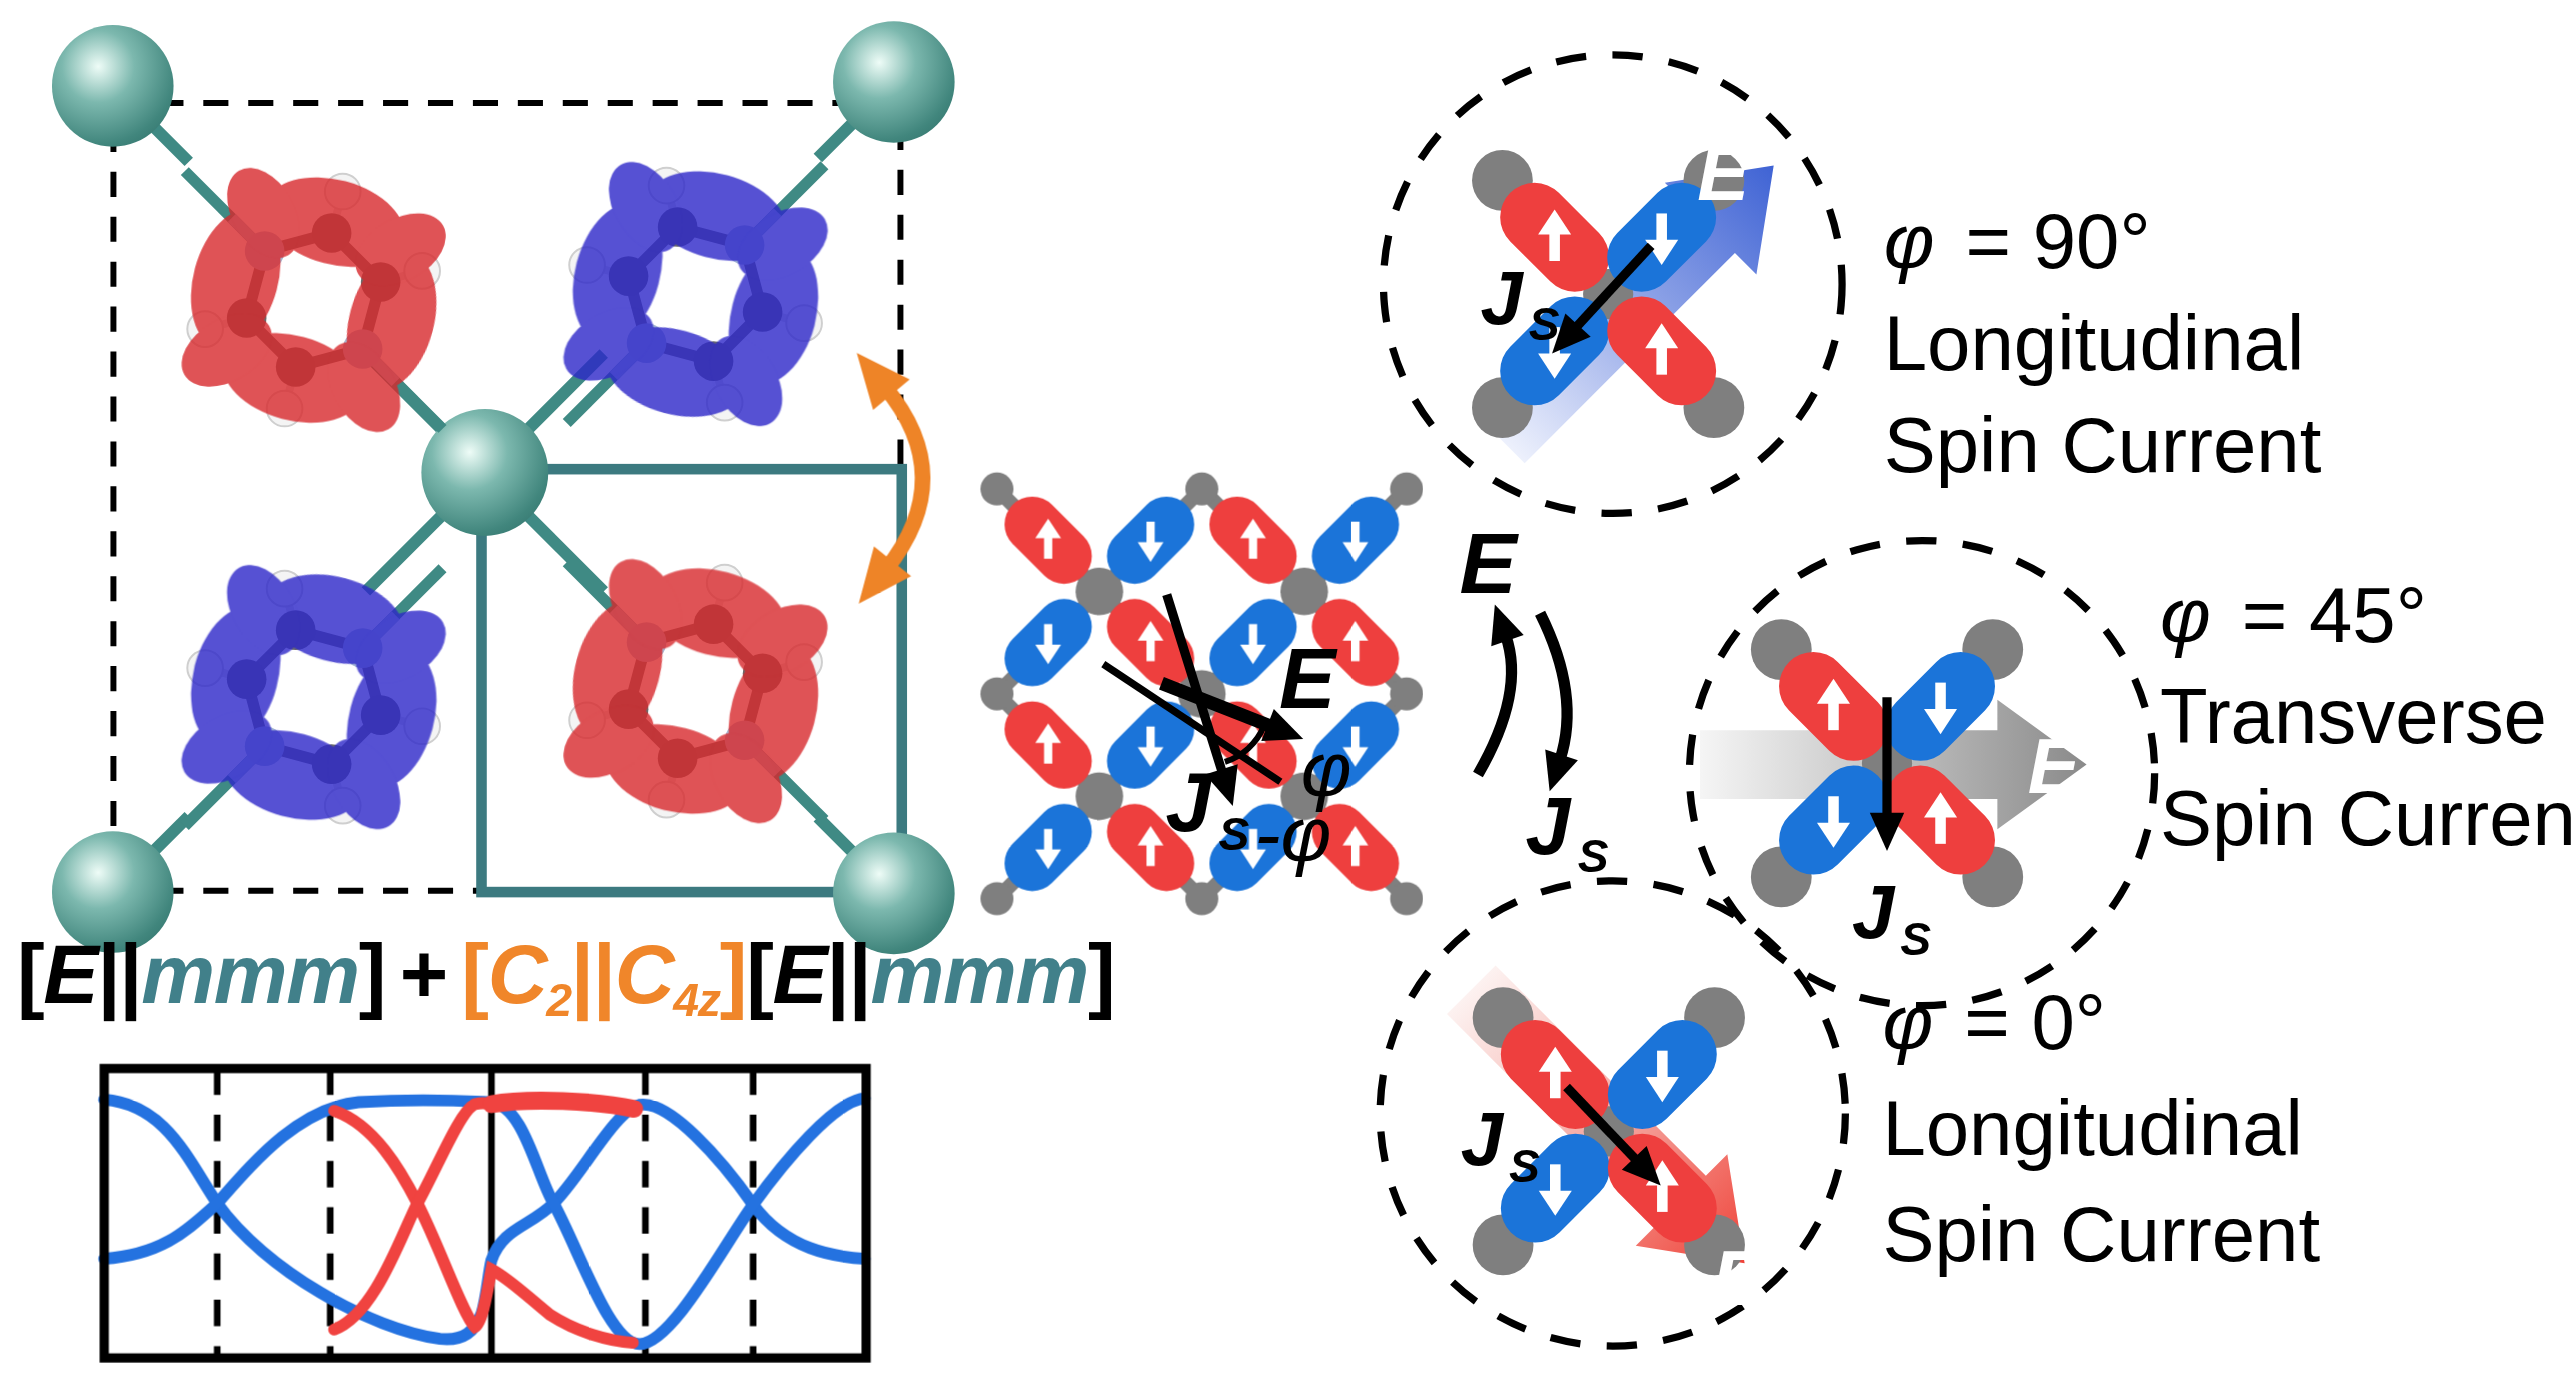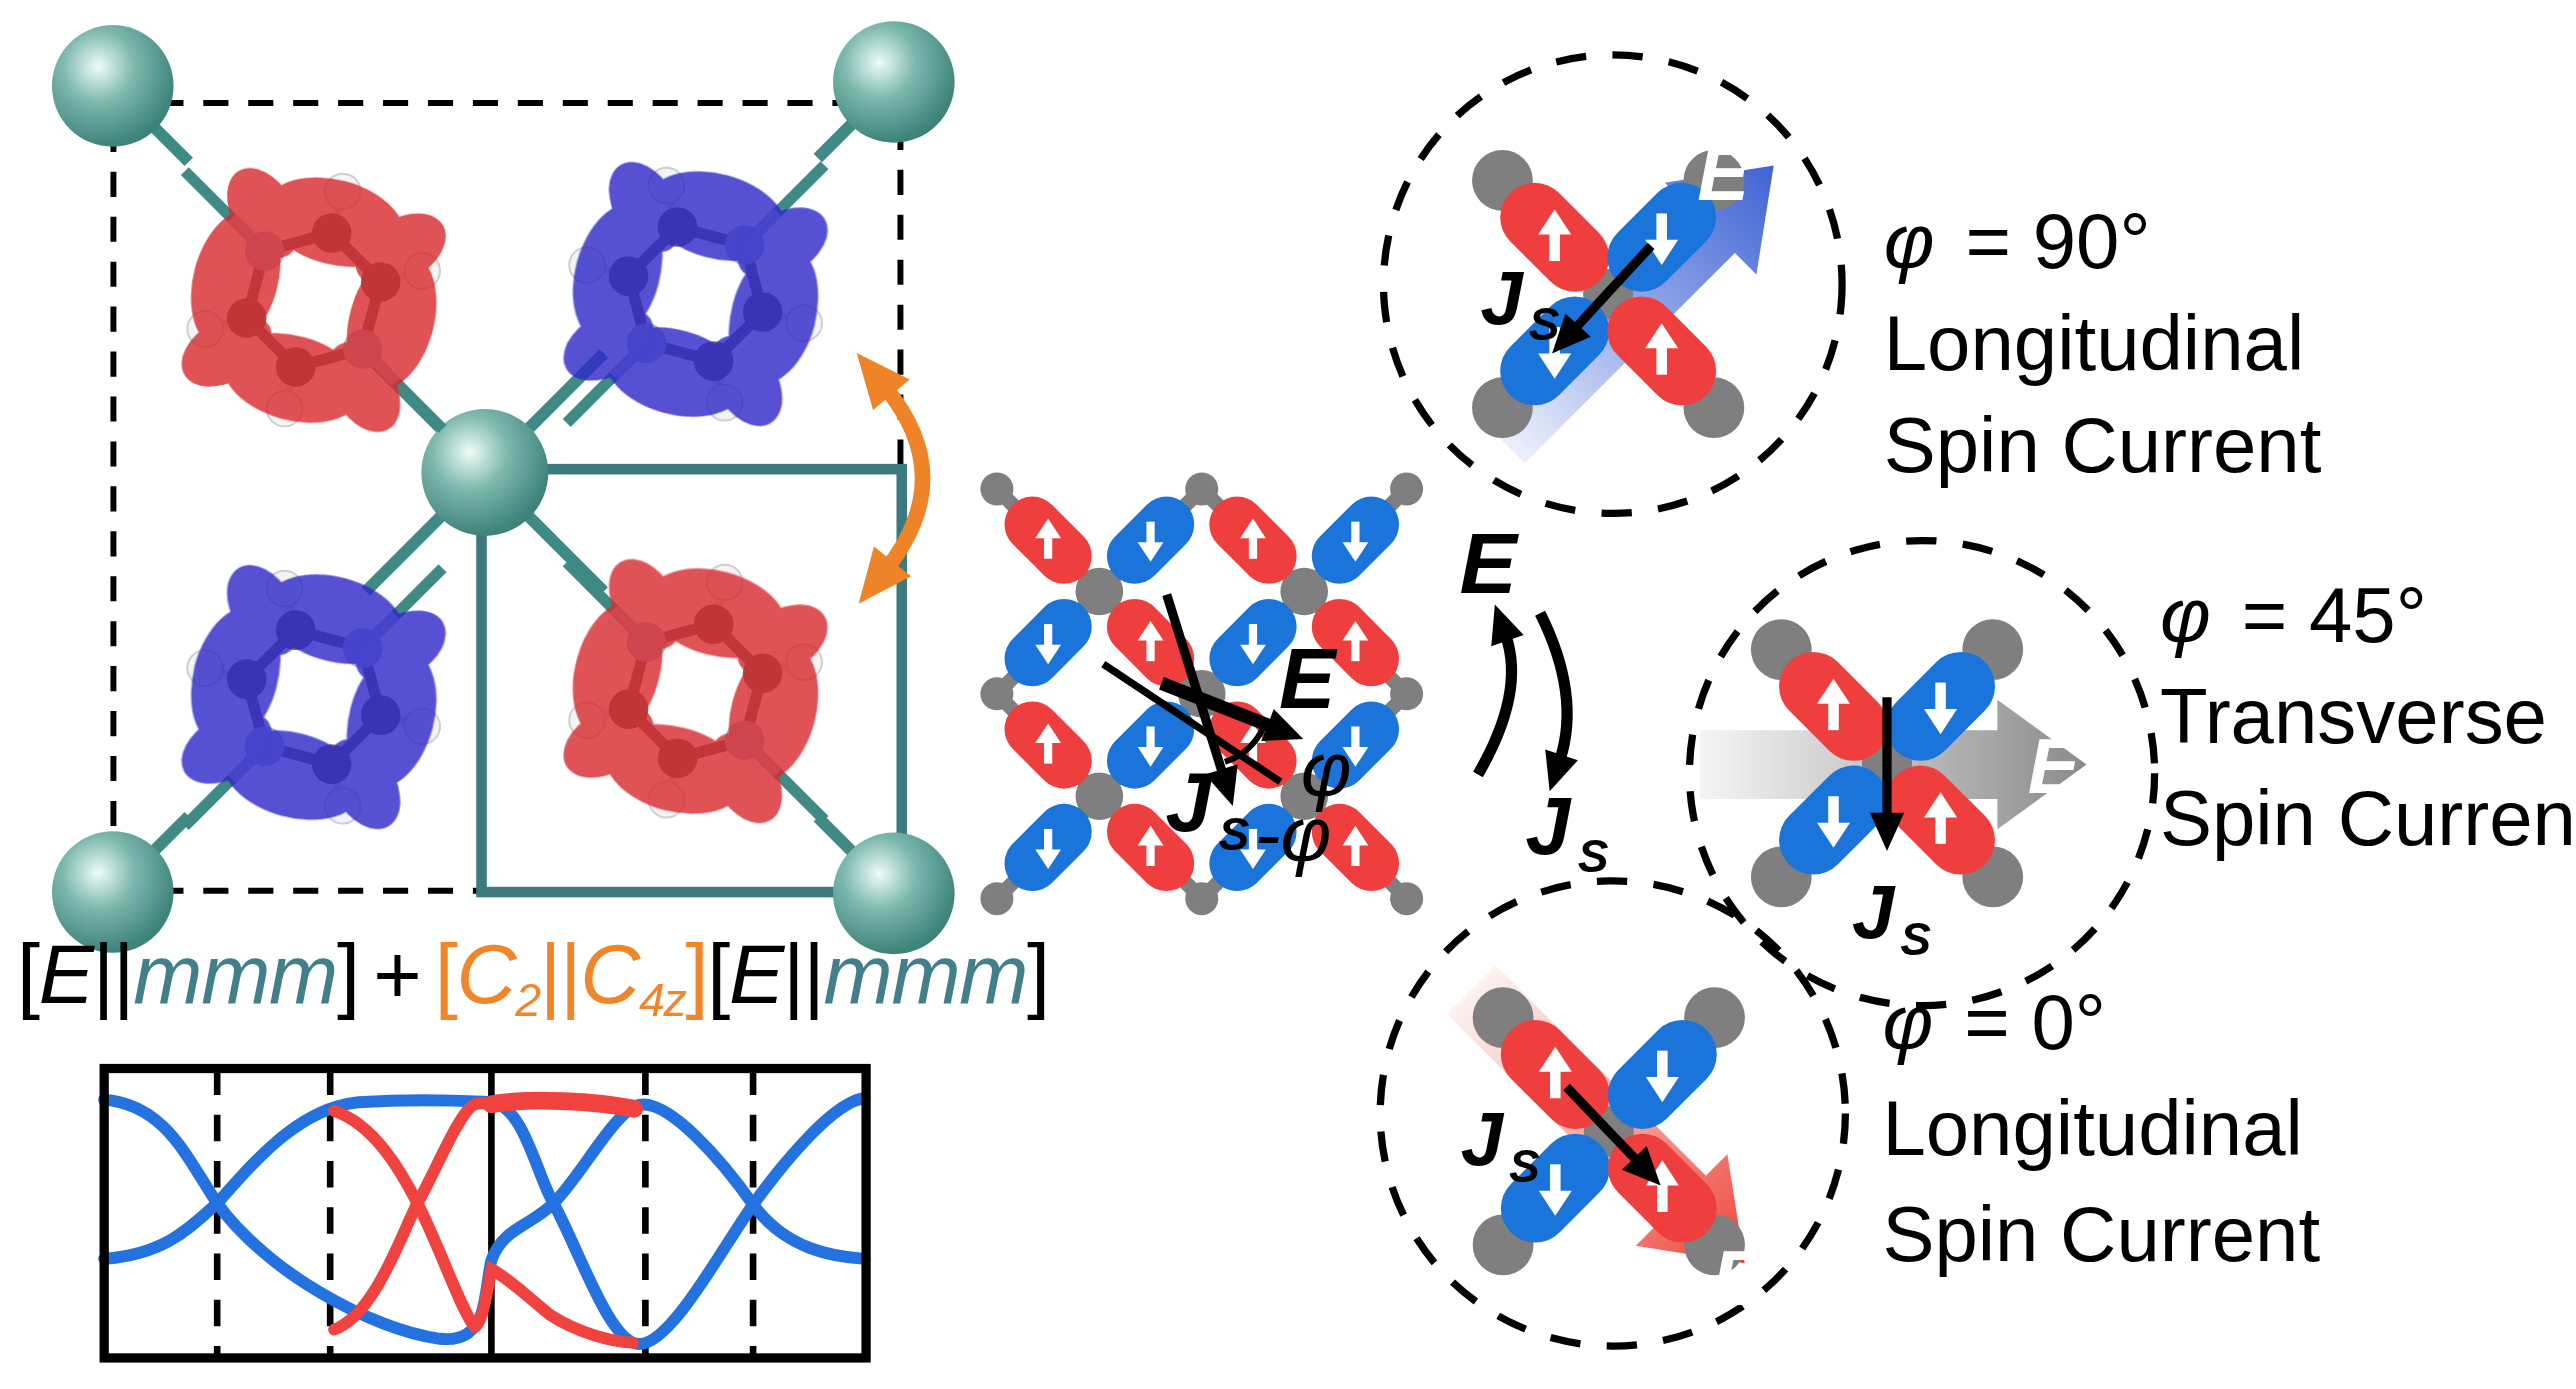--- a/index.html
+++ b/index.html
@@ -9,21 +9,21 @@
   text{font-family:"Liberation Sans", sans-serif;fill:#000;}
   .lbl{font-size:118px;}
   .bi{font-weight:bold;font-style:italic;}
   .it{font-style:italic;}
   .sub{font-size:70px;font-weight:bold;font-style:italic;}
   .white{fill:#ffffff;}
   .red-orb{color:#d7282c;}
   .blue-orb{color:#2b25c8;}
   
   .equation{position:absolute;left:17px;top:927px;width:992px;font-size:83px;
-            font-weight:normal;white-space:nowrap;letter-spacing:-1.3px;}
+            font-weight:bold;white-space:nowrap;letter-spacing:-1.3px;}
   .equation span{display:inline;}
   .eq-k{color:#000;}
   .eq-t{color:#41808a;}
   .eq-o{color:#f0862a;}
   .eq-it{font-style:italic;}
   .eq-sub{font-size:0.56em;vertical-align:-0.28em;font-style:italic;}
   .eq-plus{margin:0 14.5px;}
 </style>
 </head>
 <body>

